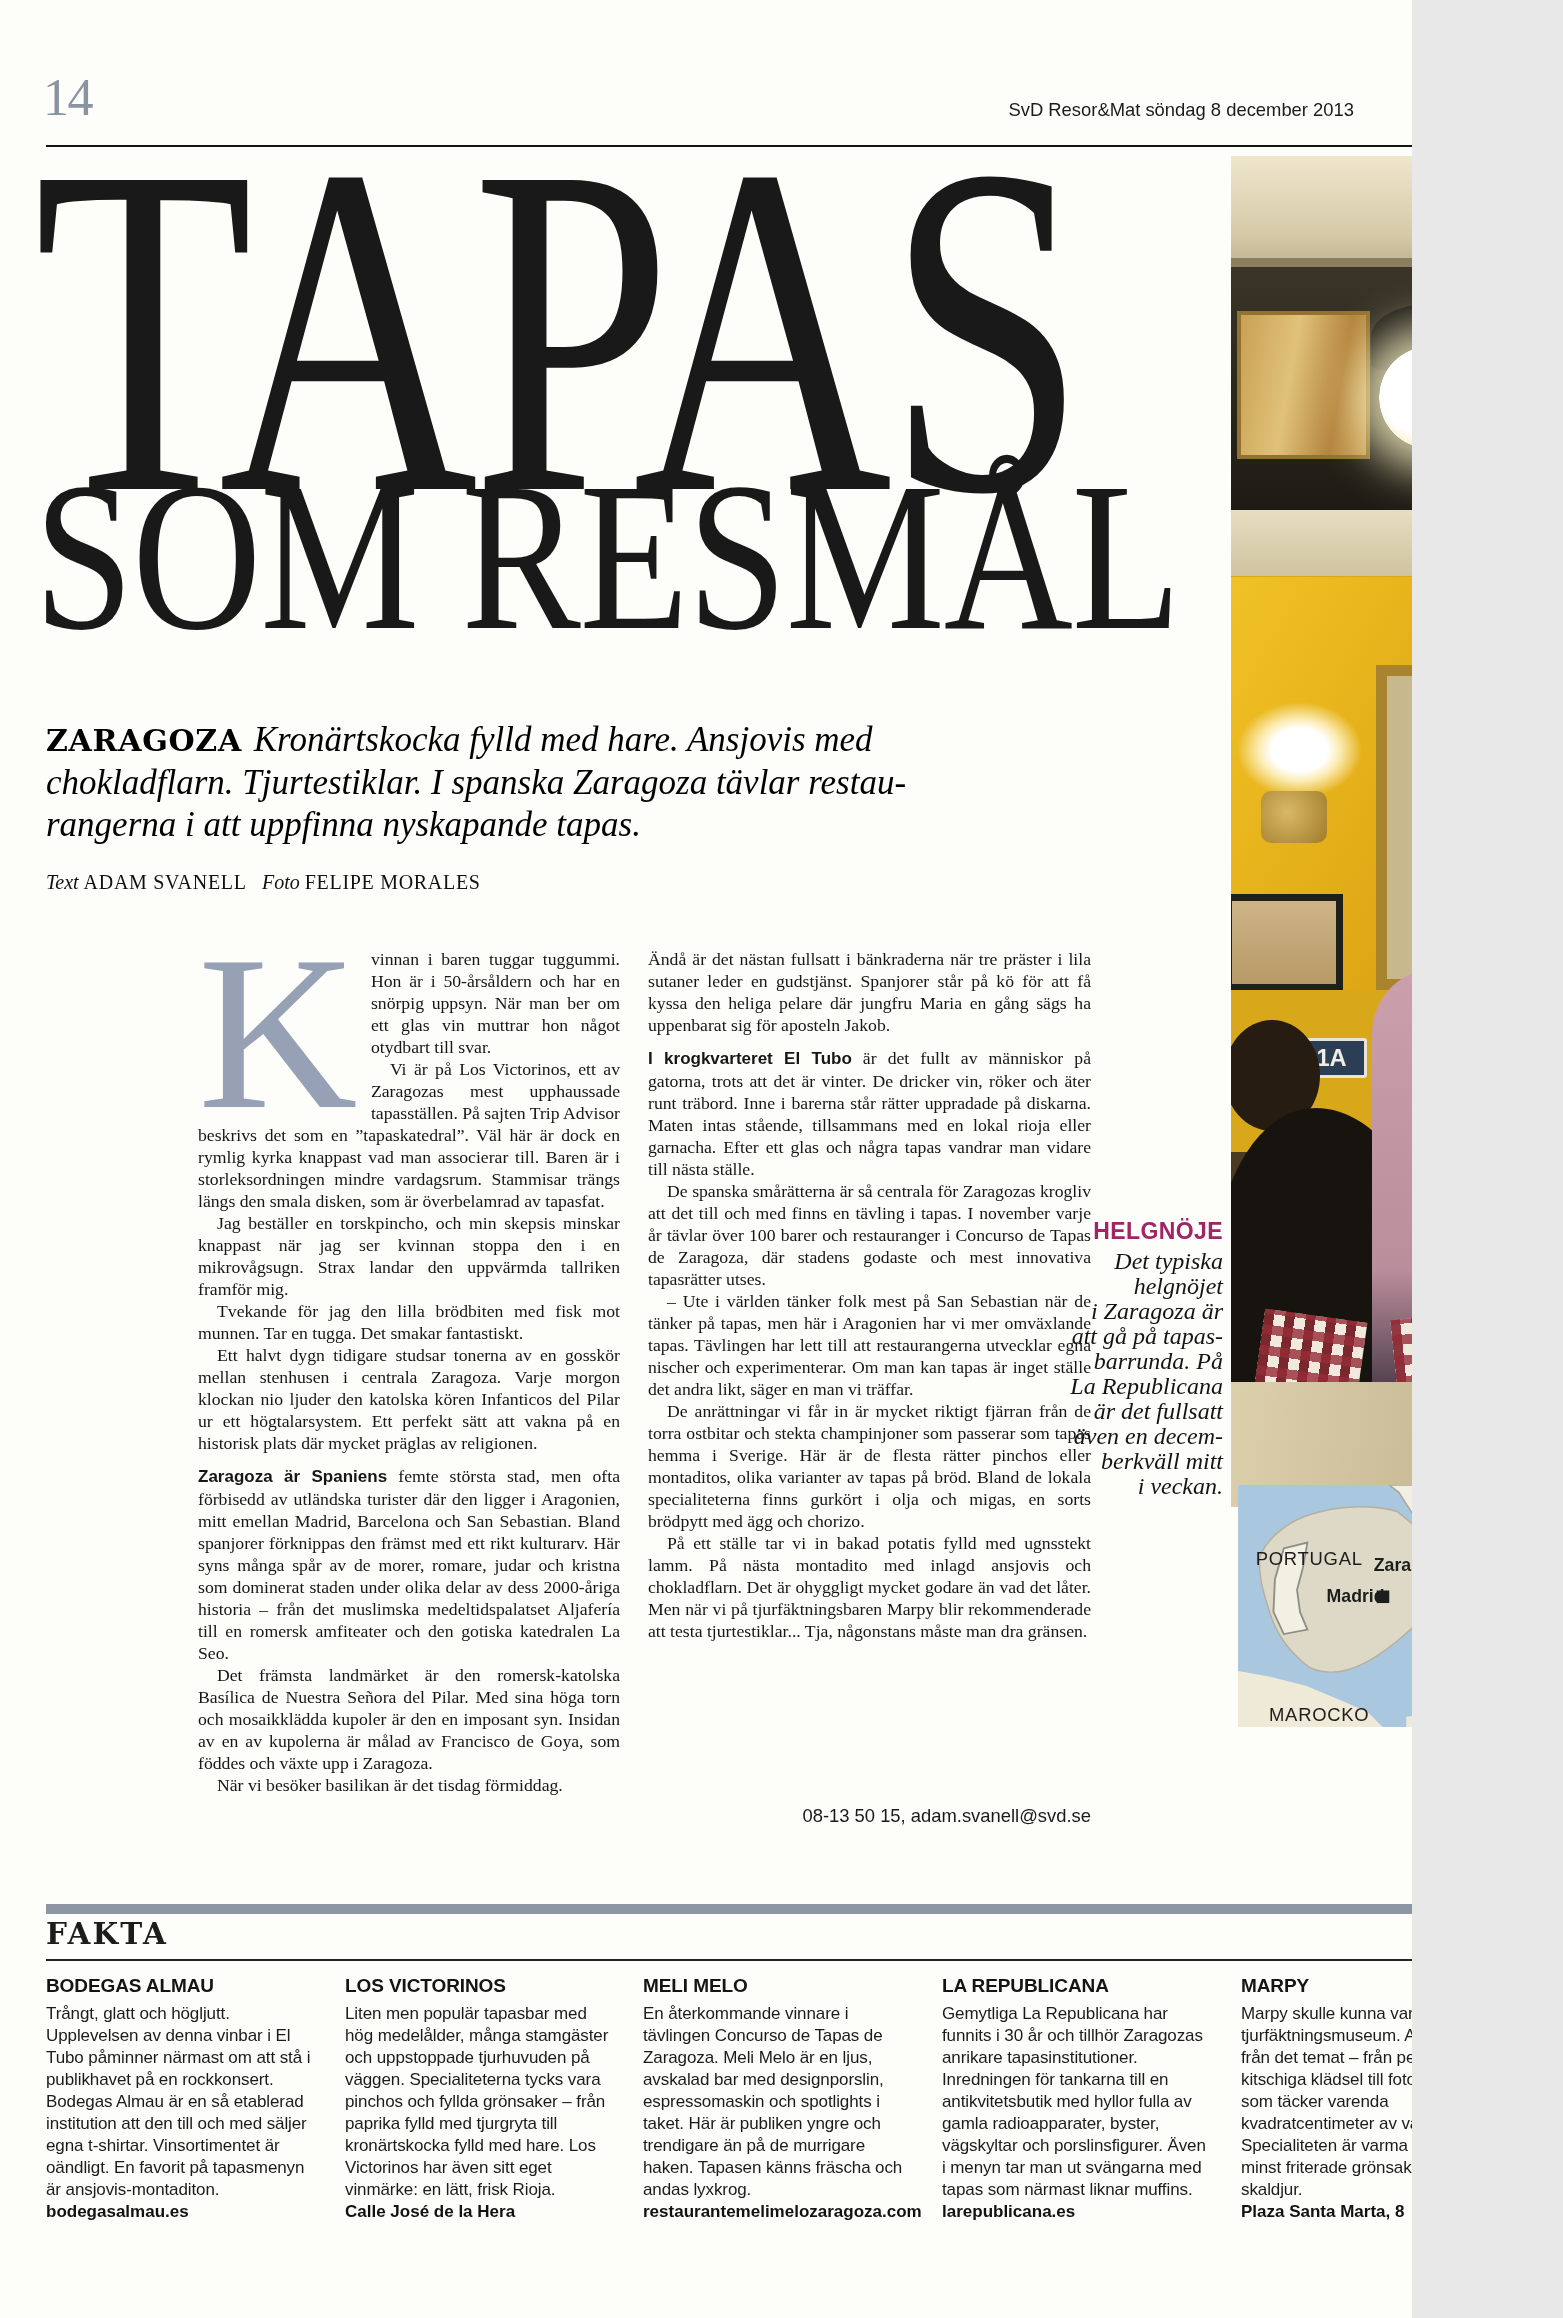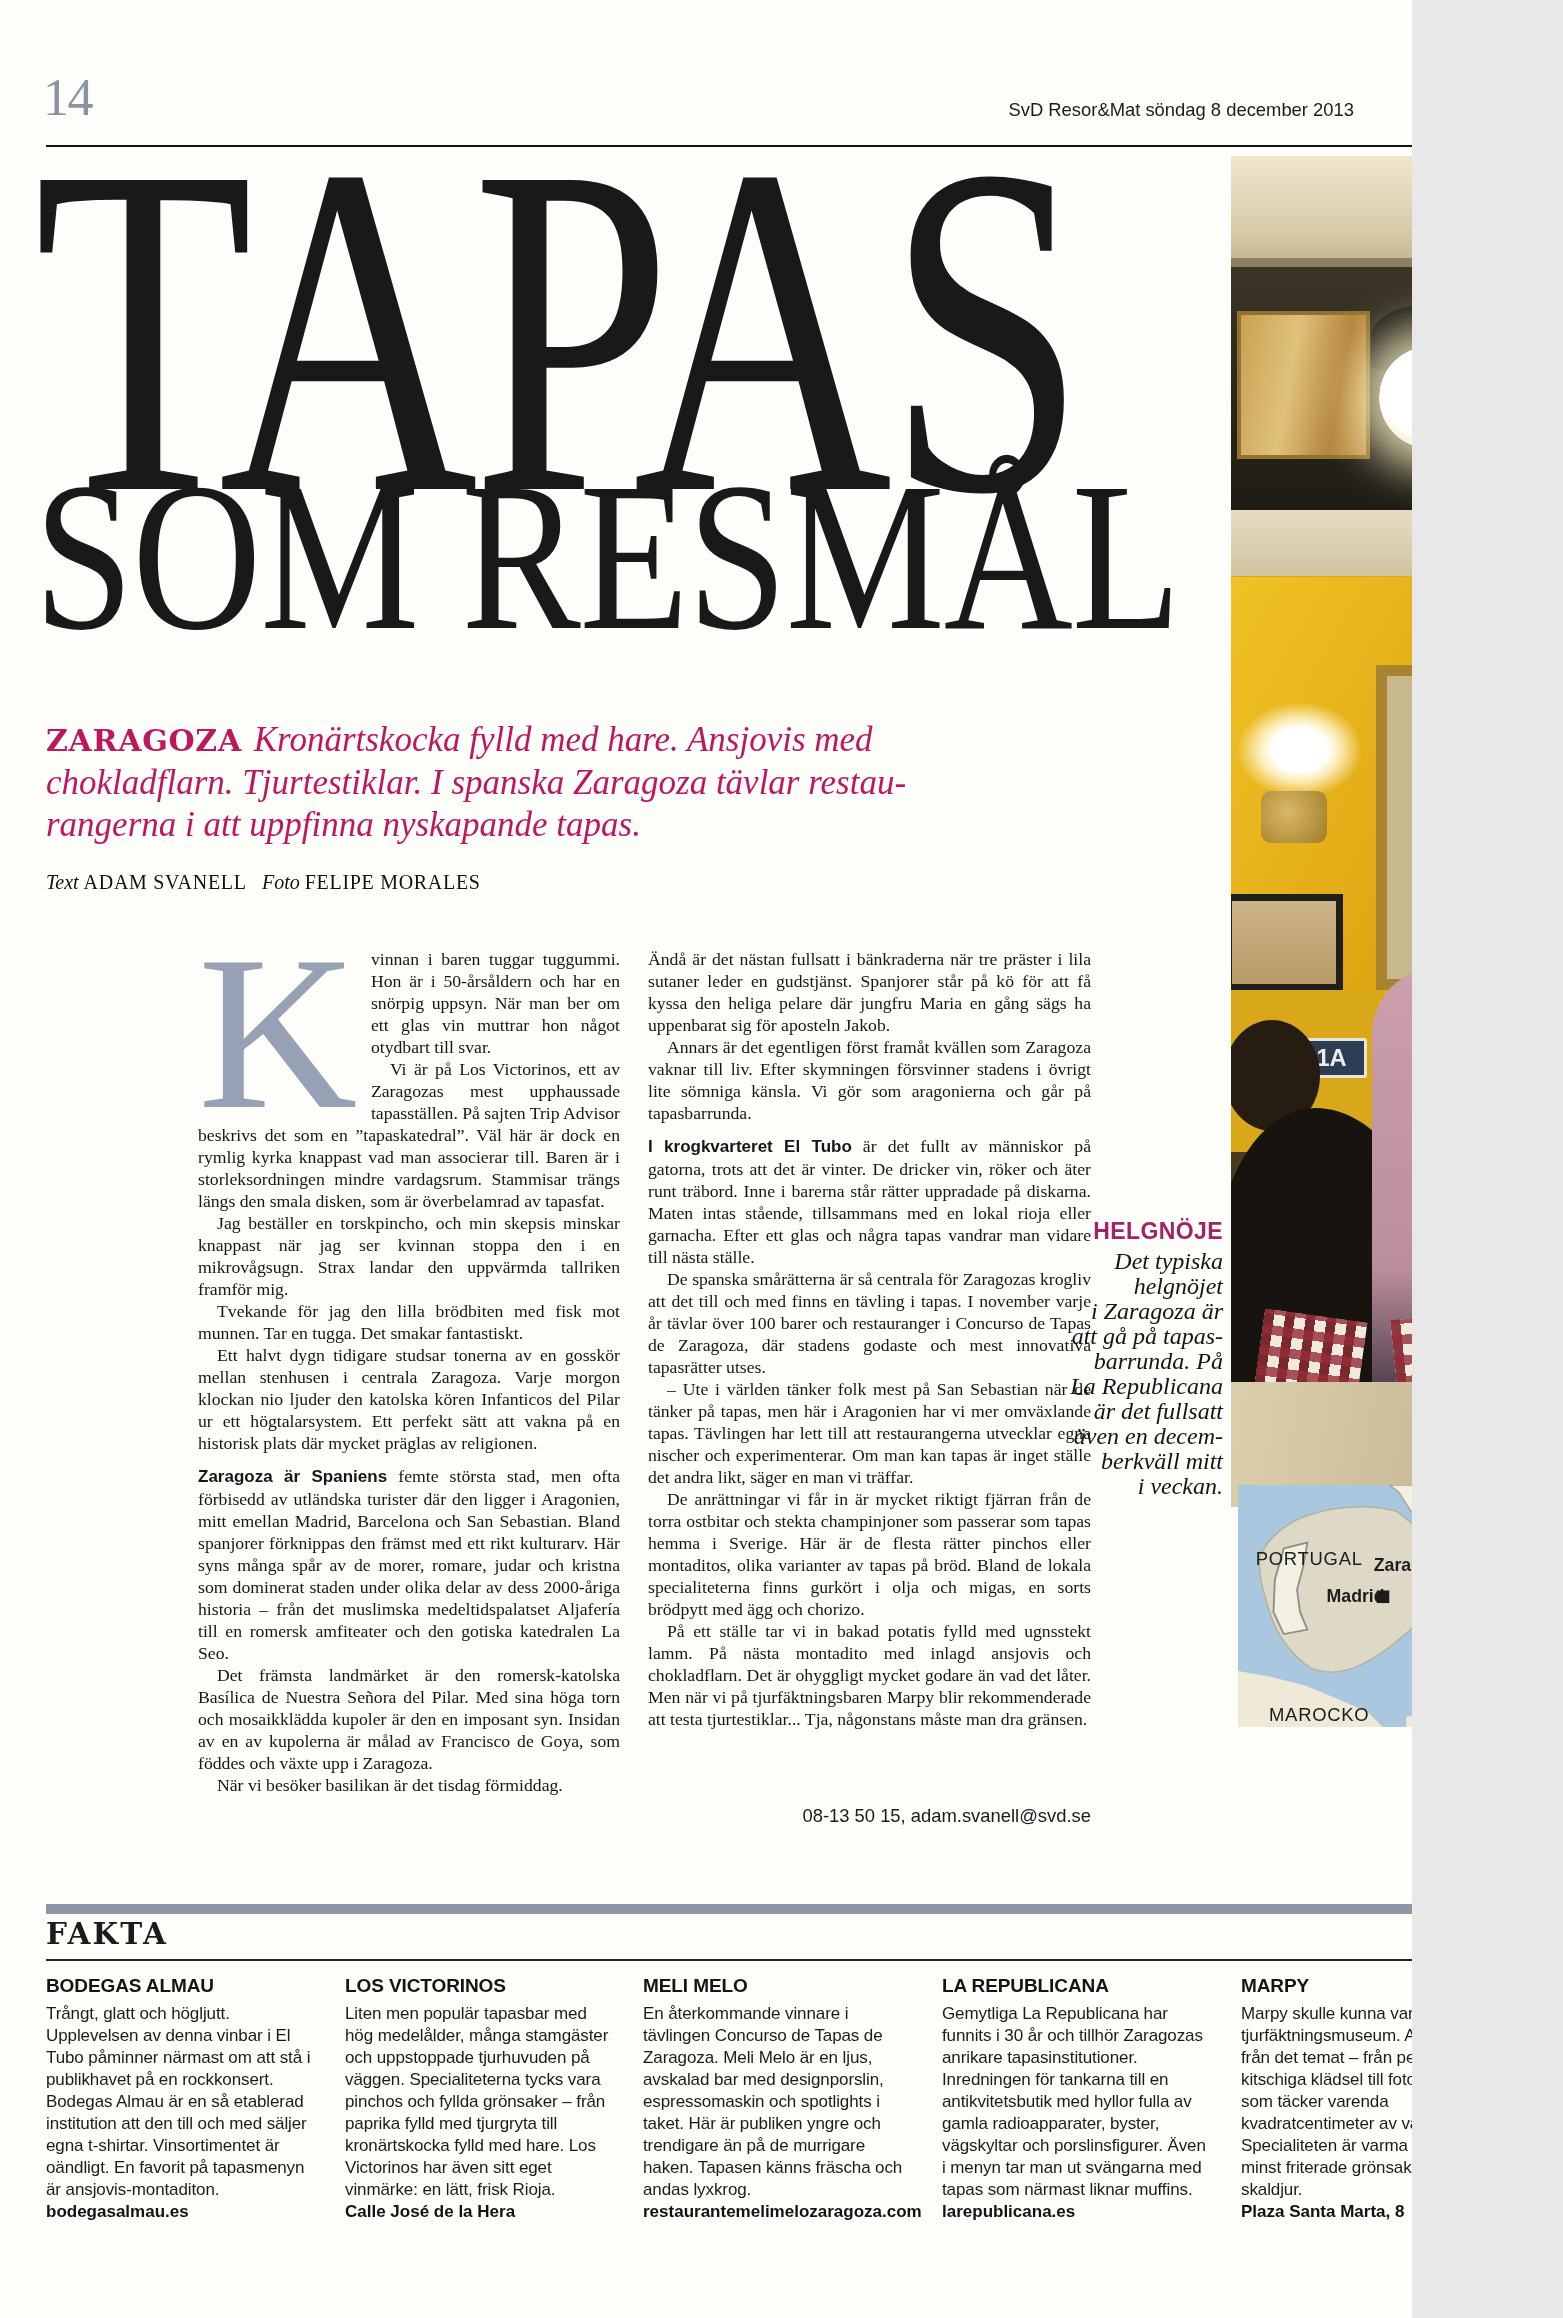--- a/index.html
+++ b/index.html
@@ -18,21 +18,21 @@
 
   
   .hl { left:34px; color:#191919; white-space:nowrap; line-height:1; }
   .hl-inner { display:inline-block; transform-origin:0 0; }
   .hl1 { top:94px; font-size:472px; }
   .hl1 .hl-inner { transform:scaleX(0.76); letter-spacing:-7.4px; }
   .hl2 { top:450px; font-size:213px; }
   .hl2 .hl-inner { transform:scaleX(0.84); letter-spacing:-1.5px; }
 
   
-  .lead { left:46px; top:719px; width:1107px; font-style:italic; font-size:35px; line-height:42px; color:#be185d; }
+  .lead { left:46px; top:719px; width:1107px; font-style:italic; font-size:35px; line-height:42px; color:#000000; }
   .lead-kicker { font-style:normal; font-family:"DejaVu Serif",serif; font-weight:700; font-size:30px; letter-spacing:0.7px; padding-right:11.8px; }
   .lead-body { white-space:pre-line; }
   .byline { left:46px; top:871px; font-size:20px; color:#111; }
   .byline .lbl { font-style:italic; }
   .byline .nm { letter-spacing:0.7px; padding-right:10.3px; }
 
   
   .col { position:absolute; top:948px; text-align:justify; font-size:17.7px; line-height:22px; hyphens:auto; }
   .col-1 { left:198px; width:422px; }
   .col-2 { left:648px; width:443px; }
@@ -169,21 +169,20 @@
     <p class="ind">Jag beställer en torskpincho, och min skepsis minskar knappast när jag ser kvinnan stoppa den i en mikrovågsugn. Strax landar den uppvärmda tallriken framför mig.</p>
     <p class="ind">Tvekande för jag den lilla brödbiten med fisk mot munnen. Tar en tugga. Det smakar fantastiskt.</p>
     <p class="ind">Ett halvt dygn tidigare studsar tonerna av en gosskör mellan stenhusen i centrala Zaragoza. Varje morgon klockan nio ljuder den katolska kören Infanticos del Pilar ur ett högtalarsystem. Ett perfekt sätt att vakna på en historisk plats där mycket präglas av religionen.</p>
     <p class="lead-para"><span class="lead-in">Zaragoza är Spaniens</span><span> femte största stad, men ofta förbisedd av utländska turister där den ligger i Aragonien, mitt emellan Madrid, Barcelona och San Sebastian. Bland spanjorer förknippas den främst med ett rikt kulturarv. Här syns många spår av de morer, romare, judar och kristna som dominerat staden under olika delar av dess 2000-åriga historia – från det muslimska medeltidspalatset Aljafería till en romersk amfiteater och den gotiska katedralen La Seo.</span></p>
     <p class="ind">Det främsta landmärket är den romersk-katolska Basílica de Nuestra Señora del Pilar. Med sina höga torn och mosaikklädda kupoler är den en imposant syn. Insidan av en av kupolerna är målad av Francisco de Goya, som föddes och växte upp i Zaragoza.</p>
     <p class="ind">När vi besöker basilikan är det tisdag förmiddag.</p>
   </div>
 
   <div class="col col-2">
     <p>Ändå är det nästan fullsatt i bänkraderna när tre präster i lila sutaner leder en gudstjänst. Spanjorer står på kö för att få kyssa den heliga pelare där jungfru Maria en gång sägs ha uppenbarat sig för aposteln Jakob.</p>
-    <p class="ind">Annars är det egentligen först framåt kvällen som Zaragoza vaknar till liv. Efter skymningen försvinner stadens i övrigt lite sömniga känsla. Vi gör som aragonierna och går på tapasbarrunda.</p>
     <p class="lead-para"><span class="lead-in">I krogkvarteret El Tubo</span><span> är det fullt av människor på gatorna, trots att det är vinter. De dricker vin, röker och äter runt träbord. Inne i barerna står rätter uppradade på diskarna. Maten intas stående, tillsammans med en lokal rioja eller garnacha. Efter ett glas och några tapas vandrar man vidare till nästa ställe.</span></p>
     <p class="ind">De spanska smårätterna är så centrala för Zaragozas krogliv att det till och med finns en tävling i tapas. I november varje år tävlar över 100 barer och restauranger i Concurso de Tapas de Zaragoza, där stadens godaste och mest innovativa tapasrätter utses.</p>
     <p class="ind">– Ute i världen tänker folk mest på San Sebastian när de tänker på tapas, men här i Aragonien har vi mer omväxlande tapas. Tävlingen har lett till att restaurangerna utvecklar egna nischer och experimenterar. Om man kan tapas är inget ställe det andra likt, säger en man vi träffar.</p>
     <p class="ind">De anrättningar vi får in är mycket riktigt fjärran från de torra ostbitar och stekta champinjoner som passerar som tapas hemma i Sverige. Här är de flesta rätter pinchos eller montaditos, olika varianter av tapas på bröd. Bland de lokala specialiteterna finns gurkört i olja och migas, en sorts brödpytt med ägg och chorizo.</p>
     <p class="ind">På ett ställe tar vi in bakad potatis fylld med ugnsstekt lamm. På nästa montadito med inlagd ansjovis och chokladflarn. Det är ohyggligt mycket godare än vad det låter. Men när vi på tjurfäktningsbaren Marpy blir rekommenderade att testa tjurtestiklar... Tja, någonstans måste man dra gränsen.</p>
   </div>
 
   <div class="abs signoff">08-13 50 15, adam.svanell@svd.se</div>
 
   <div class="abs sidebar">

